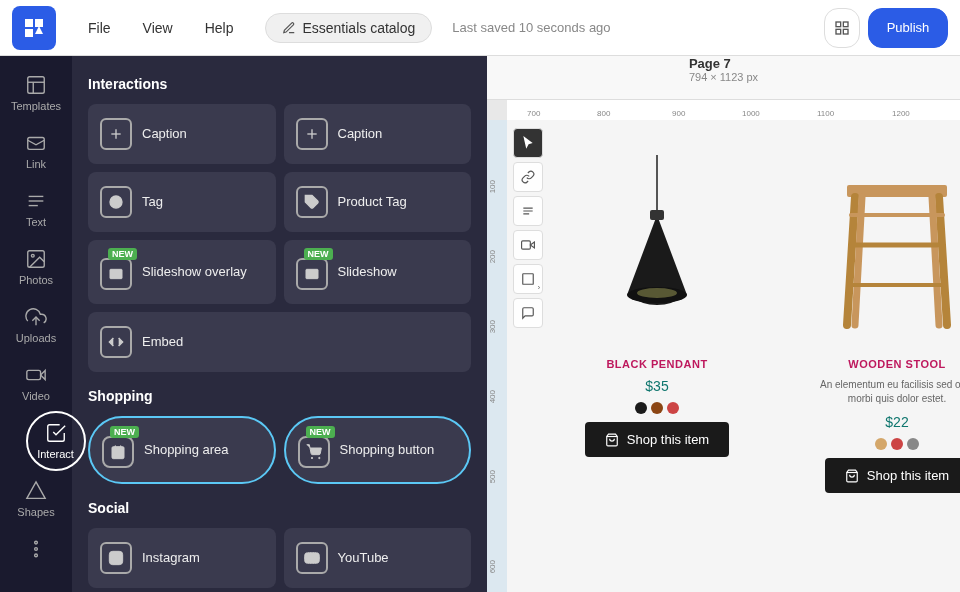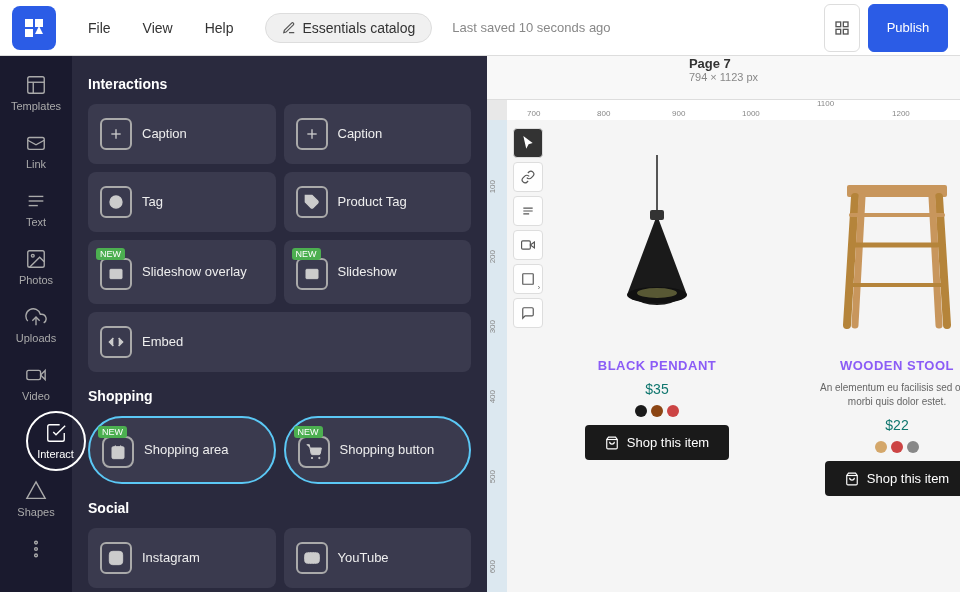--- a/index.html
+++ b/index.html
@@ -47,23 +47,23 @@
     .topbar-saved {
       margin-left: 20px;
       font-size: 13px;
       color: #888;
     }
     .topbar-right {
       margin-left: auto;
       display: flex; align-items: center; gap: 8px;
     }
     .topbar-icon-btn {
-      width: 36px; height: 48px;
+      width: 36px; height: 40px;
       border: 1px solid #ddd;
-      border-radius: 6px;
+      border-radius: 14px;
       display: flex; align-items: center; justify-content: center;
       cursor: pointer;
       background: #fff;
     }
 
     
     .main-layout {
       display: flex;
       flex: 1;
       overflow: hidden;
@@ -157,25 +157,25 @@
       border-radius: 6px;
       display: flex; align-items: center; justify-content: center;
       flex-shrink: 0;
     }
     .panel-item-icon svg { width: 16px; height: 16px; fill: #ccc; }
     .panel-item-label { font-size: 13px; color: #eee; line-height: 1.2; }
 
     .new-badge {
       position: absolute;
       top: 8px;
-      left: 8px;
+      left: 20px;
       background: #4caf50;
       color: #fff;
       font-size: 9px;
-      font-weight: 400;
+      font-weight: 700;
       padding: 1px 4px;
       border-radius: 3px;
     }
 
     .panel-item-full {
       grid-column: 1 / -1;
     }
 
     
     .canvas-area {
@@ -244,24 +244,24 @@
       align-items: center;
       gap: 8px;
     }
 
     .product-image {
       width: 180px; height: 200px;
       display: flex; align-items: center; justify-content: center;
     }
 
     .product-title {
-      font-size: 13px;
+      font-size: 11px;
       font-weight: 700;
       letter-spacing: 0.5px;
-      color: #8b5cf6;
+      color: #be185d;
       text-align: center;
     }
 
     .product-desc {
       font-size: 10px;
       color: #666;
       text-align: center;
       line-height: 1.4;
       max-width: 180px;
     }
@@ -550,21 +550,21 @@
     </div>
 
     <div class="canvas-content">
 
       <div style="position:absolute;top:0;left:20px;right:0;height:20px;background:#ffffff;z-index:5;display:flex;align-items:flex-end;padding-left:10px;">
         <div style="position:relative;width:100%;height:100%;">
           <span style="position:absolute;left:10px;bottom:2px;font-size:8px;color:#888;">700</span>
           <span style="position:absolute;left:80px;bottom:2px;font-size:8px;color:#888;">800</span>
           <span style="position:absolute;left:155px;bottom:2px;font-size:8px;color:#888;">900</span>
           <span style="position:absolute;left:225px;bottom:2px;font-size:8px;color:#888;">1000</span>
-          <span style="position:absolute;left:300px;bottom:12px;font-size:8px;color:#888;">1100</span>
+          <span style="position:absolute;left:300px;bottom:2px;font-size:8px;color:#888;">1100</span>
           <span style="position:absolute;left:375px;bottom:2px;font-size:8px;color:#888;">1200</span>
 
         </div>
       </div>
 
       <div style="position:absolute;top:20px;left:0;width:20px;bottom:0;background:#dce8f0;z-index:5;">
         <span style="position:absolute;top:60px;left:1px;font-size:8px;color:#888;writing-mode:vertical-rl;transform:rotate(180deg);">100</span>
         <span style="position:absolute;top:130px;left:1px;font-size:8px;color:#888;writing-mode:vertical-rl;transform:rotate(180deg);">200</span>
         <span style="position:absolute;top:200px;left:1px;font-size:8px;color:#888;writing-mode:vertical-rl;transform:rotate(180deg);">300</span>
         <span style="position:absolute;top:270px;left:1px;font-size:8px;color:#888;writing-mode:vertical-rl;transform:rotate(180deg);">400</span>

